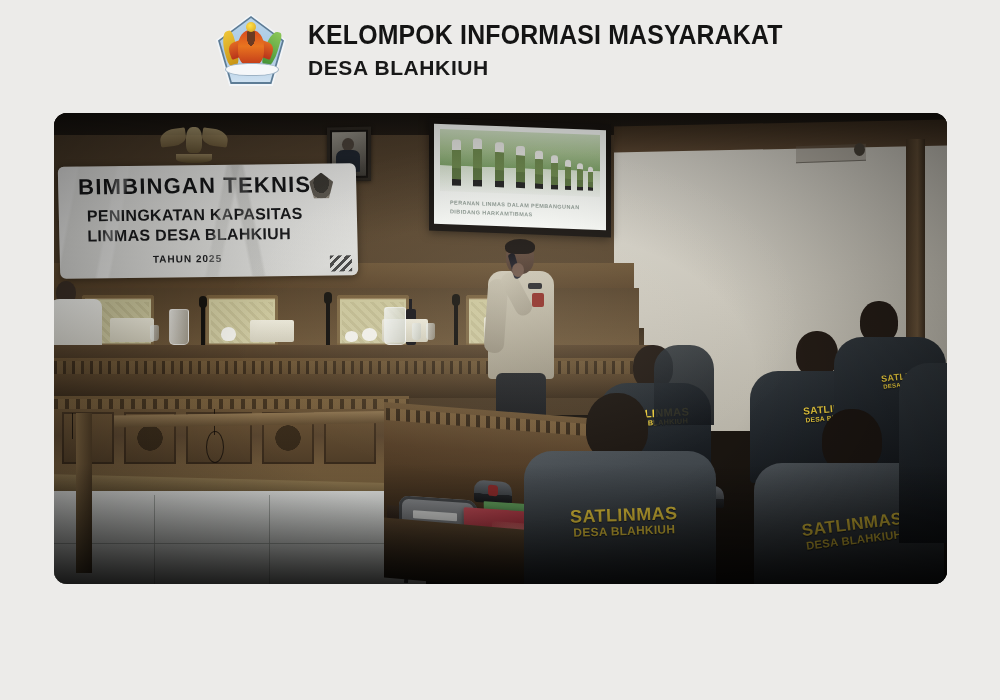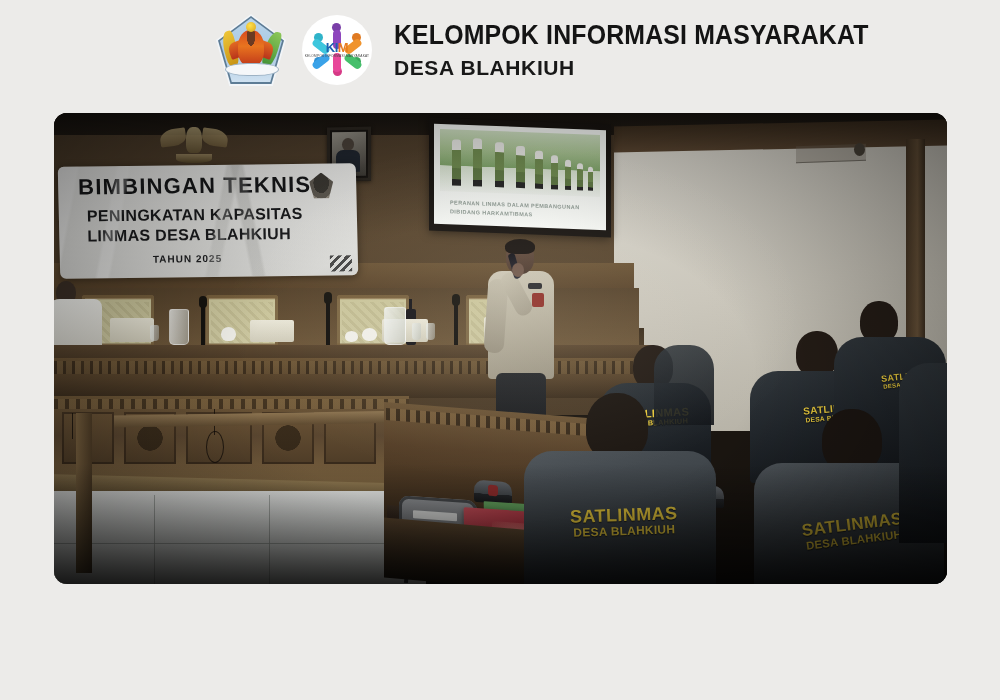--- a/index.html
+++ b/index.html
@@ -725,38 +725,20 @@
     <div class="pent-inner"></div>
     <div class="emb-rice-l"></div>
     <div class="emb-rice-r"></div>
     <div class="emb-wing-l"></div>
     <div class="emb-wing-r"></div>
     <div class="emb-fig"></div>
     <div class="emb-crown"></div>
     <div class="emb-scroll"></div>
   </div>
 
-  <div class="kim-logo">
-    <div class="kim-hex">
-      <div class="kim-dot" style="left:19px;top:-3px;background:#7a3fa8;"></div>
-      <div class="kim-arm" style="left:20px;top:4px;background:#8e46bd;transform:rotate(0deg);"></div>
-      <div class="kim-dot" style="left:39px;top:7px;background:#e07a22;"></div>
-      <div class="kim-arm" style="left:36px;top:11px;background:#f0932c;transform:rotate(52deg);"></div>
-      <div class="kim-dot" style="left:39px;top:31px;background:#3aa85c;"></div>
-      <div class="kim-arm" style="left:36px;top:26px;background:#46bf6b;transform:rotate(128deg);"></div>
-      <div class="kim-dot" style="left:20px;top:41px;background:#d63a86;"></div>
-      <div class="kim-arm" style="left:20px;top:27px;background:#e8479a;transform:rotate(180deg);"></div>
-      <div class="kim-dot" style="left:1px;top:31px;background:#2f8fd0;"></div>
-      <div class="kim-arm" style="left:4px;top:26px;background:#3aa2e8;transform:rotate(-128deg);"></div>
-      <div class="kim-dot" style="left:1px;top:7px;background:#2fb3c9;"></div>
-      <div class="kim-arm" style="left:4px;top:11px;background:#3ec6dd;transform:rotate(-52deg);"></div>
-    </div>
-    <div class="kim-text">KI<span class="m">M</span></div>
-    <div class="kim-sub">KELOMPOK INFORMASI MASYARAKAT</div>
-  </div>
 
   <div class="header-titles">
     <div class="title-main">KELOMPOK INFORMASI MASYARAKAT</div>
     <div class="title-sub">DESA BLAHKIUH</div>
   </div>
 </div>
 
 <div class="photo-frame">
   <div class="photo">
 

